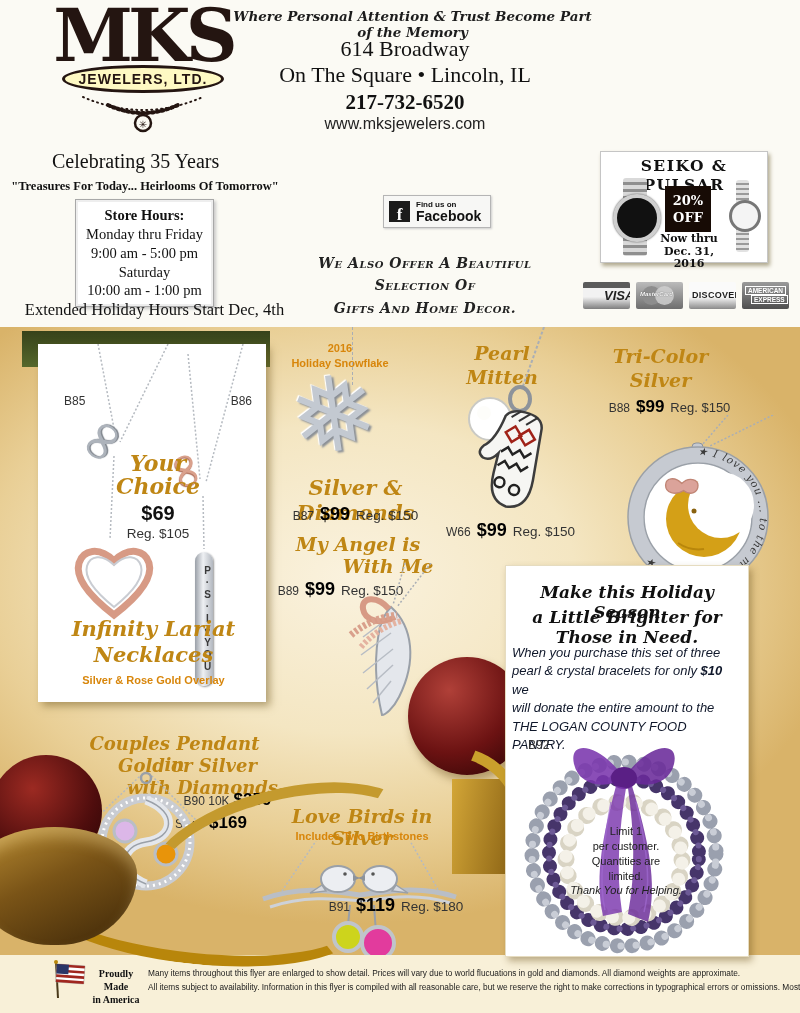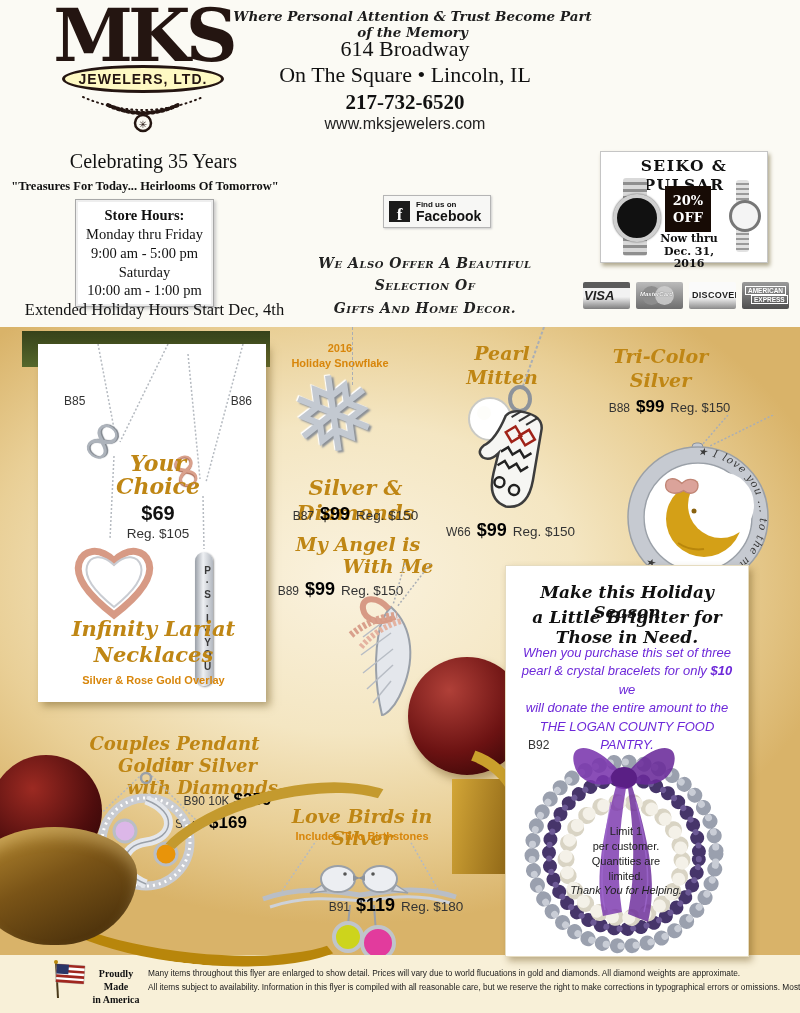--- a/index.html
+++ b/index.html
@@ -10,21 +10,21 @@
   
   .tagline{left:230px;top:8px;width:365px;font:italic bold 13.5px "DejaVu Serif",serif;color:#1c1c1c;text-align:center;}
   .logo{left:38px;top:2px;width:210px;height:150px;text-align:center;}
   .logo-mks{font:bold 72px "DejaVu Serif",serif;color:#241511;letter-spacing:-5px;line-height:0.95;}
   .logo-oval{display:inline-block;border:3px solid #241511;border-radius:50%;padding:3px 14px;margin-top:-16px;
              font:bold 14px "Liberation Sans",sans-serif;letter-spacing:1px;color:#241511;background:#fef9c3;position:relative;z-index:2;}
   .addr{left:250px;top:36px;width:310px;text-align:center;color:#111;}
   .addr-l1,.addr-l2{font-size:22px;line-height:1.2;}
   .addr-ph{font-weight:bold;font-size:21px;line-height:1.25;}
   .addr-web{font-family:"Liberation Sans",sans-serif;font-size:16px;color:#222;}
-  .celebrating{left:52px;top:150px;width:185px;font-size:20px;color:#111;text-align:right;}
+  .celebrating{left:52px;top:150px;width:185px;font-size:20px;color:#111;text-align:left;}
   .treasures{left:5px;top:179px;width:280px;font-weight:bold;font-size:12.5px;color:#111;text-align:center;}
   .hours{left:75px;top:199px;width:133px;background:#fff;border:1px solid #a8a8a8;
          box-shadow:2px 2px 3px #c9c9c9, inset 0 0 0 2px #eee;padding:6px 2px;text-align:center;color:#111;}
   .hours div{font-size:14.5px;line-height:1.3;}
   .hours .ht{font-weight:bold;}
   .extended{left:12px;top:300px;width:285px;font-size:16.5px;color:#111;text-align:center;}
   .fb{left:383px;top:195px;width:96px;height:29px;background:#f7f7f5;border:1px solid #b5b5b5;
       box-shadow:1px 1px 2px #ccc;display:flex;align-items:center;gap:6px;padding:1px 5px;}
   .fb-ic{width:21px;height:21px;background:#1b1b1b;color:#fff;font:bold 17px "Liberation Serif",serif;
          display:flex;align-items:flex-end;justify-content:center;line-height:0.9;}
@@ -38,21 +38,21 @@
   .wl-band{left:22px;top:26px;width:24px;height:78px;background:repeating-linear-gradient(#d9d9d9 0 4px,#8f8f8f 4px 7px);border-radius:3px;}
   .wl-dial{left:12px;top:42px;width:40px;height:40px;border-radius:50%;background:#111;border:4px solid #cfcfcf;box-shadow:0 0 2px #555;}
   .off{left:64px;top:34px;width:46px;height:46px;background:#170b05;color:#fff;text-align:center;
        font:bold 13px "DejaVu Serif",serif;line-height:1.3;padding-top:7px;box-sizing:border-box;}
   .wr-band{left:135px;top:28px;width:13px;height:72px;background:repeating-linear-gradient(#e2e2e2 0 3px,#9a9a9a 3px 5px);border-radius:3px;}
   .wr-dial{left:128px;top:48px;width:26px;height:26px;border-radius:50%;background:#f4f4f4;border:3px solid #777;}
   .thru{left:48px;top:81px;width:80px;text-align:center;font:bold 11px "DejaVu Serif",serif;color:#111;line-height:1.15;}
   .cards{left:583px;top:282px;display:flex;gap:6px;}
   .card{width:47px;height:27px;border-radius:2px;position:relative;overflow:hidden;}
   .c-visa{background:linear-gradient(#f2f2f2 55%,#7e7e7e);}
-  .c-visa span{position:absolute;left:1px;top:6px;font:italic bold 13px "Liberation Sans",sans-serif;color:#222;}
+  .c-visa span{position:absolute;left:21px;top:6px;font:italic bold 13px "Liberation Sans",sans-serif;color:#222;}
   .c-visa::before{content:"";position:absolute;left:0;top:0;width:100%;height:6px;background:#5b5b5b;}
   .c-mc{background:linear-gradient(#bbb,#6e6e6e);}
   .mc-c1,.mc-c2{position:absolute;top:4px;width:19px;height:19px;border-radius:50%;}
   .mc-c1{left:6px;background:#8d8d8d;}
   .mc-c2{left:19px;background:#cfcfcf;opacity:.85;}
   .c-mc span{position:absolute;left:4px;top:9px;font:italic bold 6px "Liberation Sans",sans-serif;color:#fff;text-shadow:0 0 1px #333;}
   .c-disc{background:linear-gradient(#fafafa 55%,#8a8a8a);}
   .c-disc span{position:absolute;left:3px;top:8px;font:bold 9px "Liberation Sans",sans-serif;color:#1d1d1d;letter-spacing:0.3px;}
   .c-amex{background:linear-gradient(#9a9a9a,#4f4f4f);}
   .amx{position:absolute;left:3px;top:4px;font:bold 6.5px "Liberation Sans",sans-serif;color:#fff;
@@ -74,21 +74,21 @@
             background:linear-gradient(90deg,#9aa0a8,#eef0f3 45%,#b2b7bf);box-shadow:1px 1px 2px #999;
             writing-mode:vertical-rl;text-orientation:upright;text-align:center;
             font:bold 10px "Liberation Sans",sans-serif;color:#3a3a3a;letter-spacing:1px;}
   .note-orange{font:bold 11px "Liberation Sans",sans-serif;color:#d8860b;}
   .sf{font-family:"DejaVu Sans",sans-serif;font-size:104px;line-height:1;color:#c3c9d1;
       text-shadow:2px 2px 2px #8a8f96,-1px -1px 1px #fff;transform:rotate(-8deg);}
   .chain{position:absolute;border-left:1.5px dashed #a9aeb5;}
   .dcard{left:505px;top:238px;width:242px;height:390px;background:#fff;border:1px solid #e6dcc0;
          box-shadow:3px 4px 7px rgba(110,85,30,.45);overflow:hidden;z-index:3;}
   .d-title{font:italic bold 17px "DejaVu Serif",serif;color:#101010;text-align:center;}
-  .d-body{font:italic 13px "Liberation Sans",sans-serif;color:#6d28d9;text-align:center;line-height:1.42;}
+  .d-body{font:italic 13px "Liberation Sans",sans-serif;color:#0f172a;line-height:1.42;}
   .limitbox{font:11px "Liberation Sans",sans-serif;color:#222;text-align:center;line-height:1.35;}
   .orn{left:408px;top:330px;width:118px;height:118px;border-radius:50%;z-index:1;
        background:radial-gradient(circle at 35% 28%, #b04038, #6b1212 55%, #2d0505 95%);box-shadow:3px 6px 9px rgba(90,60,10,.4);}
   .goldbase{left:452px;top:452px;width:62px;height:95px;background:linear-gradient(100deg,#d3a637,#8a6214);z-index:1;}
   .rib{position:absolute;border:11px solid transparent;border-radius:50%;z-index:1;}
   .bowl{left:-28px;top:428px;width:175px;height:215px;z-index:1;}
   .bowl-ball{position:absolute;left:18px;top:0;width:112px;height:112px;border-radius:50%;
              background:radial-gradient(circle at 38% 30%, #9c2a22, #4f0d0d 60%, #240404);}
   .bowl-body{position:absolute;left:0;top:72px;width:165px;height:118px;border-radius:50% 50% 48% 48% / 40% 40% 60% 60%;
              background:linear-gradient(155deg,#b1852f 8%,#7a5417 45%,#4e330c 85%);box-shadow:inset 0 10px 14px rgba(255,230,160,.35);}

